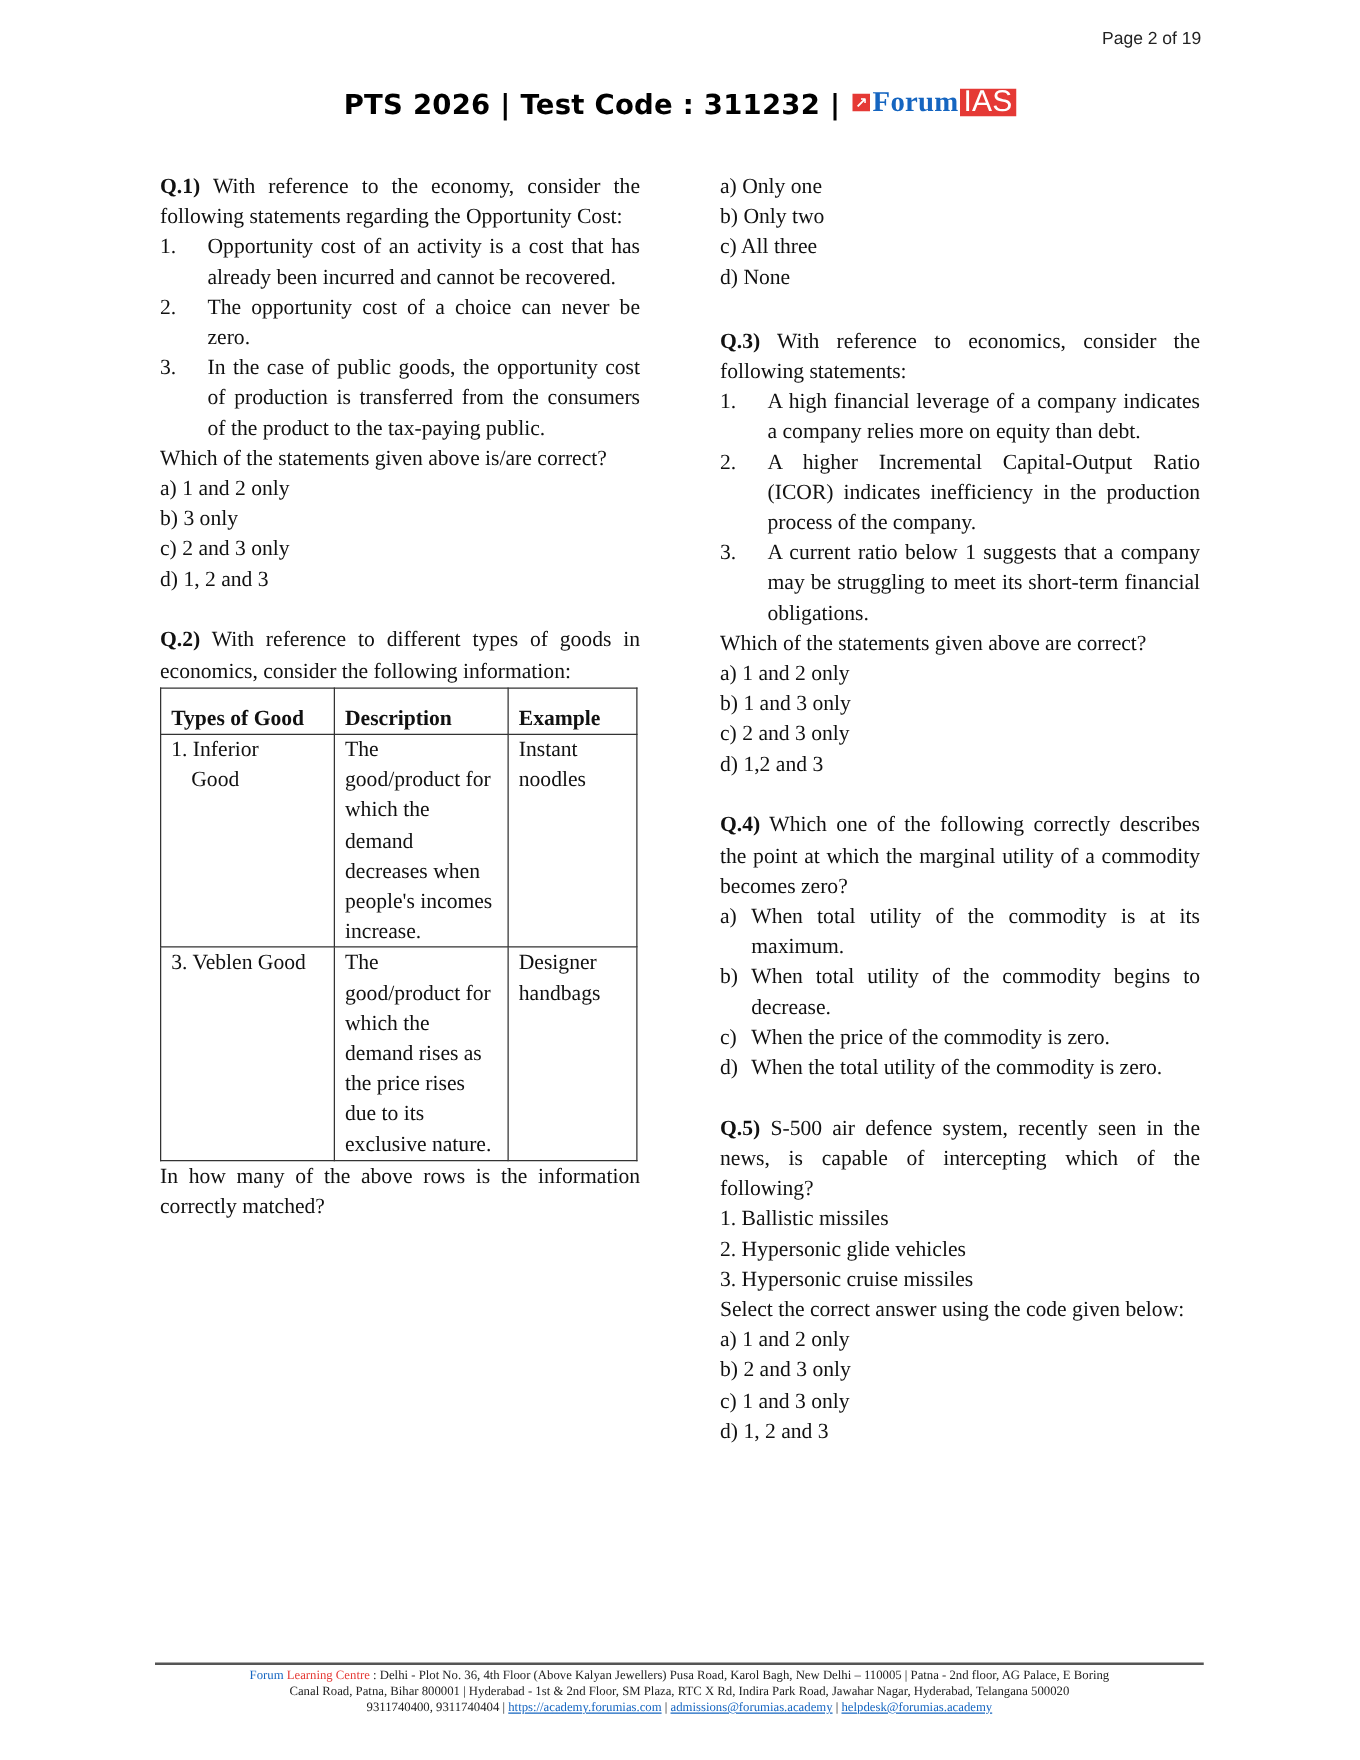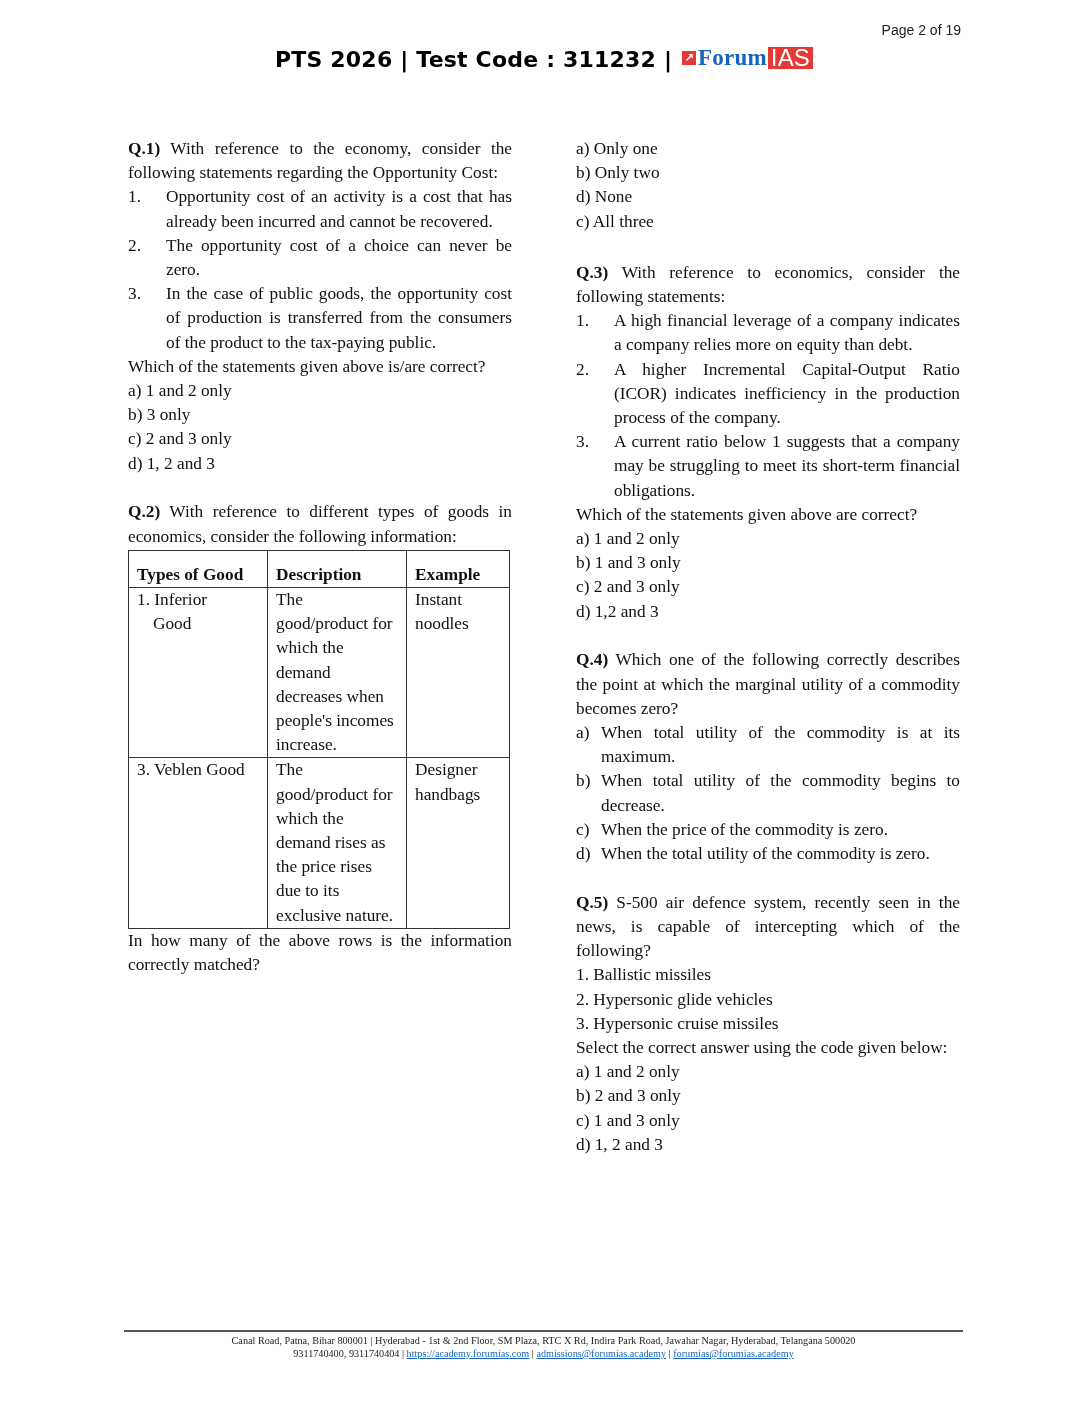--- a/index.html
+++ b/index.html
@@ -1,18 +1,18 @@
 <!DOCTYPE html>
 <html><head>
 <meta charset="utf-8">
 <style>
   html, body { margin: 0; padding: 0; background: #ffffff; }
   body { width: 1088px; height: 1408px; position: relative; overflow: hidden; color: #111; }
   .page-num { position: absolute; top: 22px; right: 127px; font-family: "Liberation Sans", sans-serif; font-size: 14px; color: #222; text-align: right; }
-  .header { position: absolute; top: 47px; left: 0; width: 1088px; text-align: center; font-family: "DejaVu Sans", sans-serif; font-weight: bold; font-size: 22px; color: #000; letter-spacing: 0.2px; }
+  .header { position: absolute; top: 72px; left: 0; width: 1088px; text-align: center; font-family: "DejaVu Sans", sans-serif; font-weight: bold; font-size: 22px; color: #000; letter-spacing: 0.2px; }
   .logo { display: inline-flex; align-items: center; vertical-align: middle; margin-left: 2px; position: relative; top: -3px; }
   .logo-arrow { display: inline-block; width: 14px; height: 14px; background: #e53935; color: #fff; font-size: 12px; line-height: 14px; text-align: center; font-weight: bold; margin-right: 2px; font-family: "DejaVu Sans", sans-serif; }
   .logo-forum { font-family: "Liberation Serif", serif; font-weight: bold; color: #1565c0; font-size: 23px; }
   .logo-ias { font-family: "Liberation Sans", sans-serif; background: #e53935; color: #fff; font-size: 24px; padding: 0 3px; margin-left: 1px; font-weight: normal; line-height: 22px; }
 
   .col { position: absolute; top: 137px; font-family: "Liberation Serif", serif; font-size: 17.3px; line-height: 24.2px; }
   .col-left { left: 128px; width: 384px; }
   .col-right { left: 576px; width: 384px; }
   .p { text-align: justify; text-align-last: left; margin: 0; }
   .qlabel { font-weight: bold; }
@@ -95,22 +95,22 @@
     </tbody>
       </table>
     <p class="p">In how many of the above rows is the information correctly matched?</p>
   </div>
 </div>
 
 <div class="col col-right">
   <div>
     <div>a) Only one</div>
     <div>b) Only two</div>
+    <div>c) All three</div>
     <div>d) None</div>
-    <div>c) All three</div>
   </div>
   <div class="gap" style="height:27px;"></div>
   <div>
     <p class="p"><span class="qlabel">Q.3)</span> <span>With reference to economics, consider the following statements:</span></p>
     <div class="num-item">
         <span class="n">1.</span>
         <span class="t">A high financial leverage of a company indicates a company relies more on equity than debt.</span>
       </div>
     <div class="num-item">
         <span class="n">2.</span>
@@ -155,17 +155,22 @@
     <p class="p">Select the correct answer using the code given below:</p>
     <div>a) 1 and 2 only</div>
     <div>b) 2 and 3 only</div>
     <div>c) 1 and 3 only</div>
     <div>d) 1, 2 and 3</div>
   </div>
 </div>
 
 <div class="footer-line"></div>
 <div class="footer">
+  <div>
+    <span class="forum">Forum</span>
+    <span class="lc">Learning Centre</span><span> : </span>
+    <span>Delhi - Plot No. 36, 4th Floor (Above Kalyan Jewellers) Pusa Road, Karol Bagh, New Delhi – 110005 | Patna - 2nd floor, AG Palace, E Boring</span>
+  </div>
   <div>Canal Road, Patna, Bihar 800001 | Hyderabad - 1st &amp; 2nd Floor, SM Plaza, RTC X Rd, Indira Park Road, Jawahar Nagar, Hyderabad, Telangana 500020</div>
   <div>
-    <span>9311740400, 9311740404 | </span><a>https://academy.forumias.com</a><span> | </span><a>admissions@forumias.academy</a><span> | </span><a>forumias@forumias.academy</a>
+    <span>9311740400, 9311740404 | </span><a>https://academy.forumias.com</a><span> | </span><a>admissions@forumias.academy</a><span> | </span><a>helpdesk@forumias.academy</a>
   </div>
 </div>
 
 </body></html>

